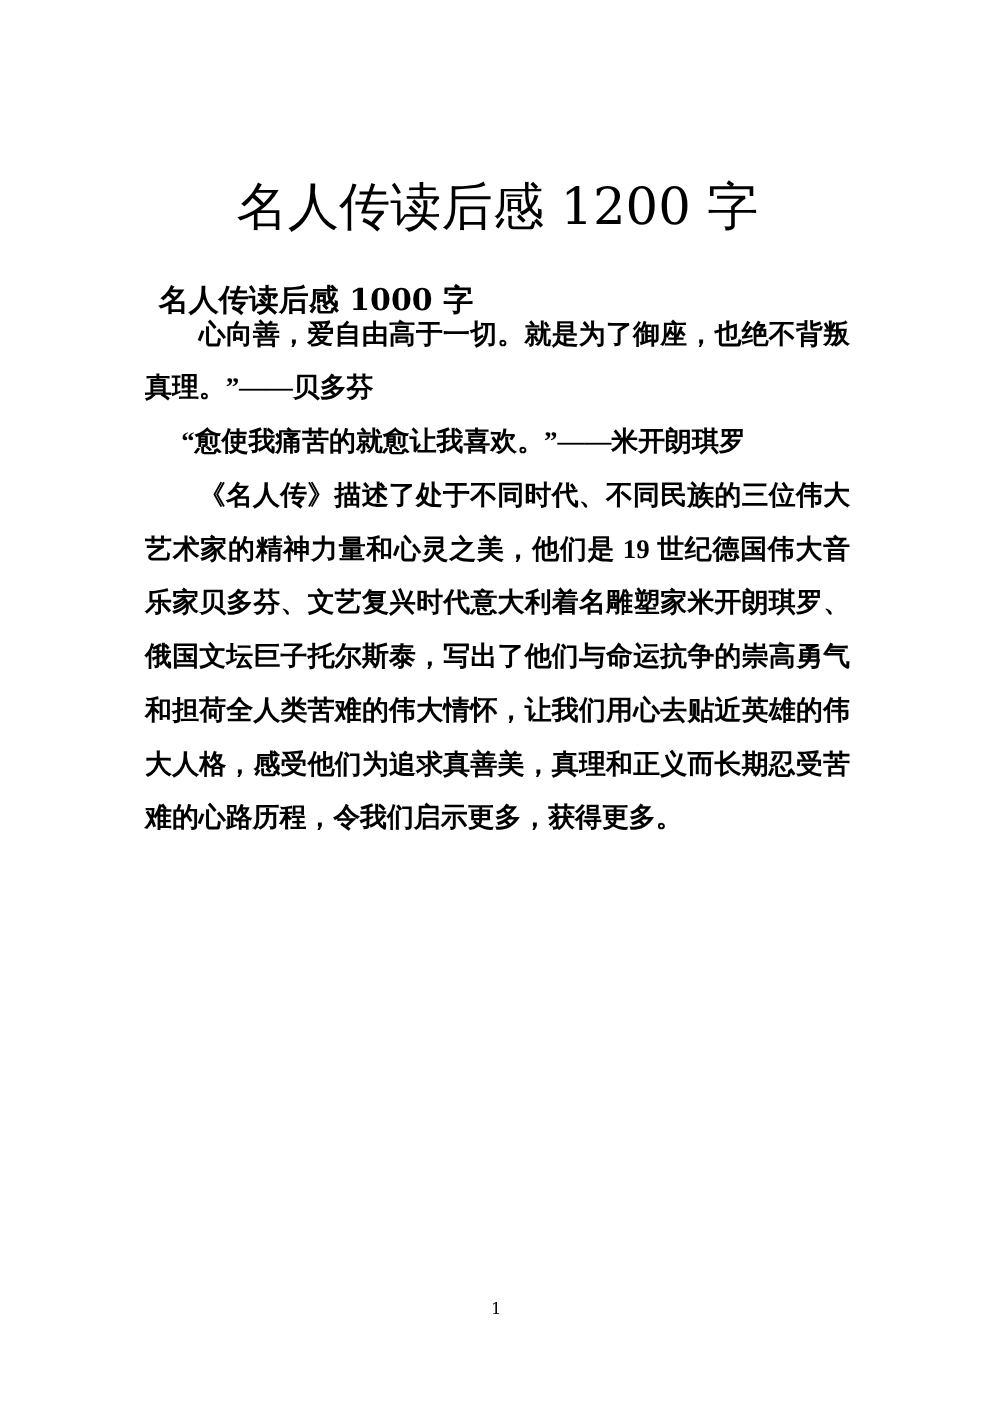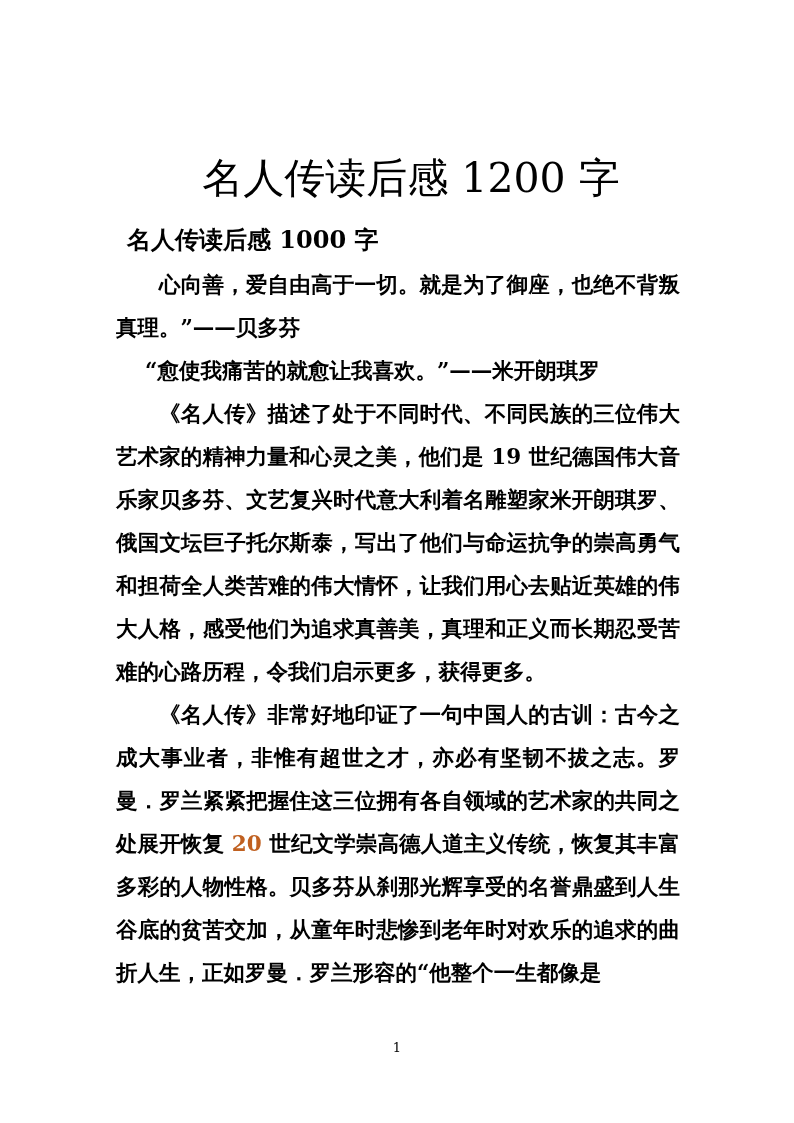--- a/index.html
+++ b/index.html
@@ -26,21 +26,21 @@
   }
 
   .content {
     position: absolute;
     left: 116px;
     top: 0;
     width: 564px;
   }
 
   .doc-title {
-    margin: 13px;
+    margin: 0;
     padding: 0;
     font-size: 41px;
     font-weight: 400;
     line-height: 1.1;
     text-align: center;
     letter-spacing: 0px;
     position: absolute;
     top: 143px;
     left: 0;
     width: 564px;
@@ -51,23 +51,24 @@
     top: 228px;
     left: 11px;
     font-size: 24px;
     font-weight: 700;
     line-height: 1.0;
     white-space: nowrap;
   }
 
   .body-block {
     position: absolute;
-    top: 263px;
+    top: 246px;
     left: 0;
     width: 564px;
+    font-family: Liberation Serif, serif;
   }
 
   p.para {
     margin: 0 0 0 0;
     font-size: 21.5px;
     font-weight: 700;
     line-height: 43px;
     text-align: justify;
     text-justify: inter-ideograph;
     letter-spacing: 0px;
@@ -107,19 +108,18 @@
 
     <div class="body-block">
 
       <p class="para">心向善，爱自由高于一切。就是为了御座，也绝不背叛真理。”——贝多芬</p>
 
       <p class="para quote">“愈使我痛苦的就愈让我喜欢。”——米开朗琪罗</p>
 
 
       <p class="para">《名人传》描述了处于不同时代、不同民族的三位伟大艺术家的精神力量和心灵之美，他们是 19 世纪德国伟大音乐家贝多芬、文艺复兴时代意大利着名雕塑家米开朗琪罗、俄国文坛巨子托尔斯泰，写出了他们与命运抗争的崇高勇气和担荷全人类苦难的伟大情怀，让我们用心去贴近英雄的伟大人格，感受他们为追求真善美，真理和正义而长期忍受苦难的心路历程，令我们启示更多，获得更多。</p>
 
-      <p class="para"><span>《名人传》非常好地印证了一句中国人的古训：古今之成大事业者，非惟有超世之才，亦必有坚韧不拔之志。罗曼．罗兰紧紧把握住这三位拥有各自领域的艺术家的共同之处展开恢复 </span><span class="hl">20</span><span> 世纪文学崇高德人道主义传统，恢复其丰富多彩的人物性格。贝多芬从刹那光辉享受的名誉鼎盛到人生谷底的贫苦交加，从童年时悲惨到老年时对欢乐的追求的曲折人生，正如罗曼．罗兰形容的“他整个一生都像是</span></p>
 
     </div>
   </div>
 
   <div class="page-number">1</div>
 </div>
 
 </body></html>

